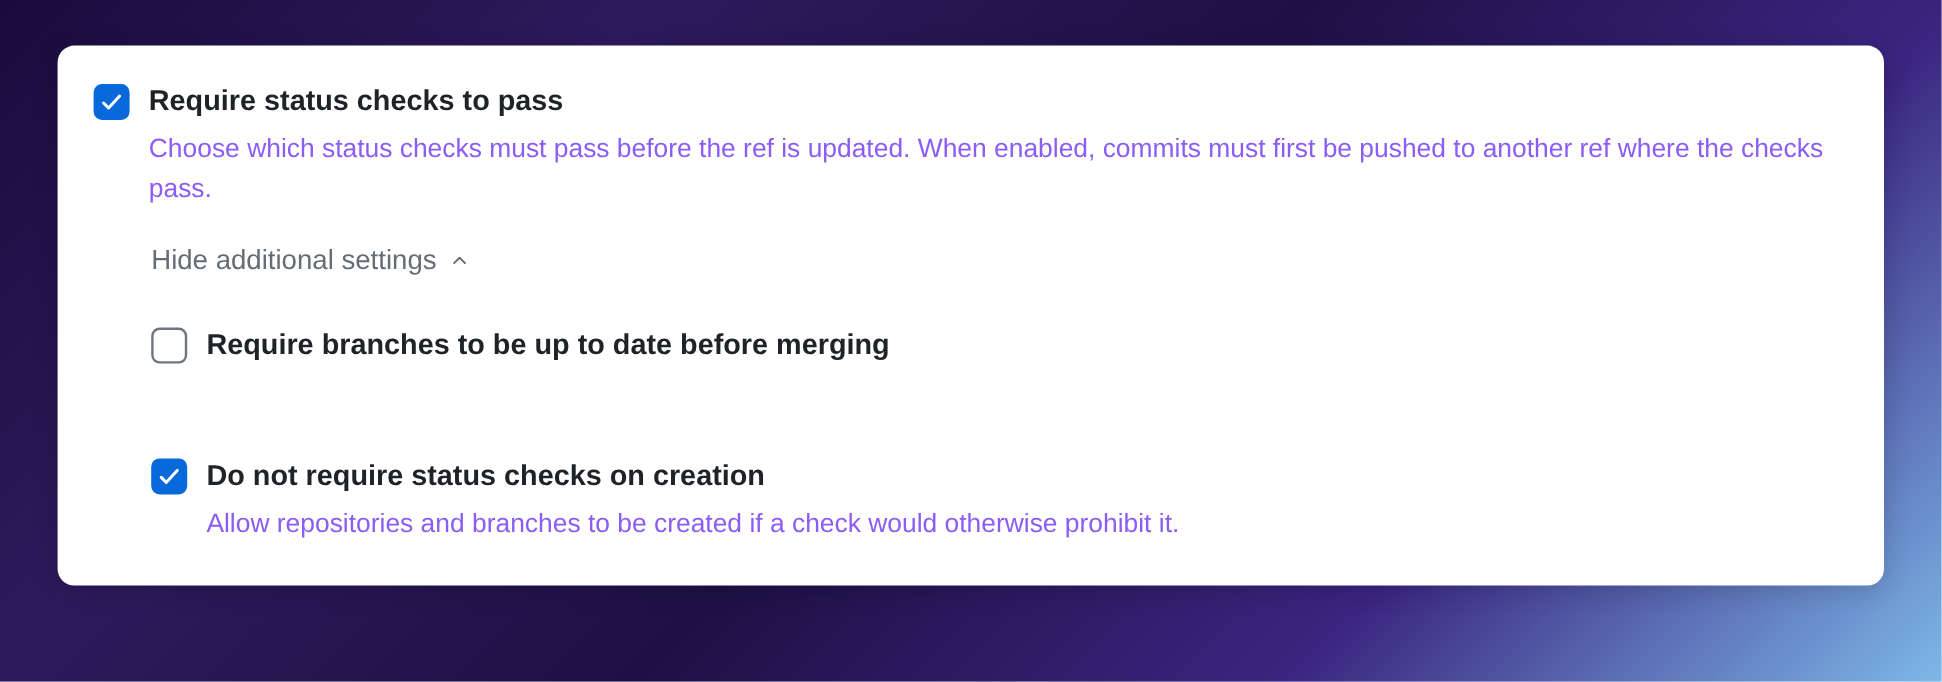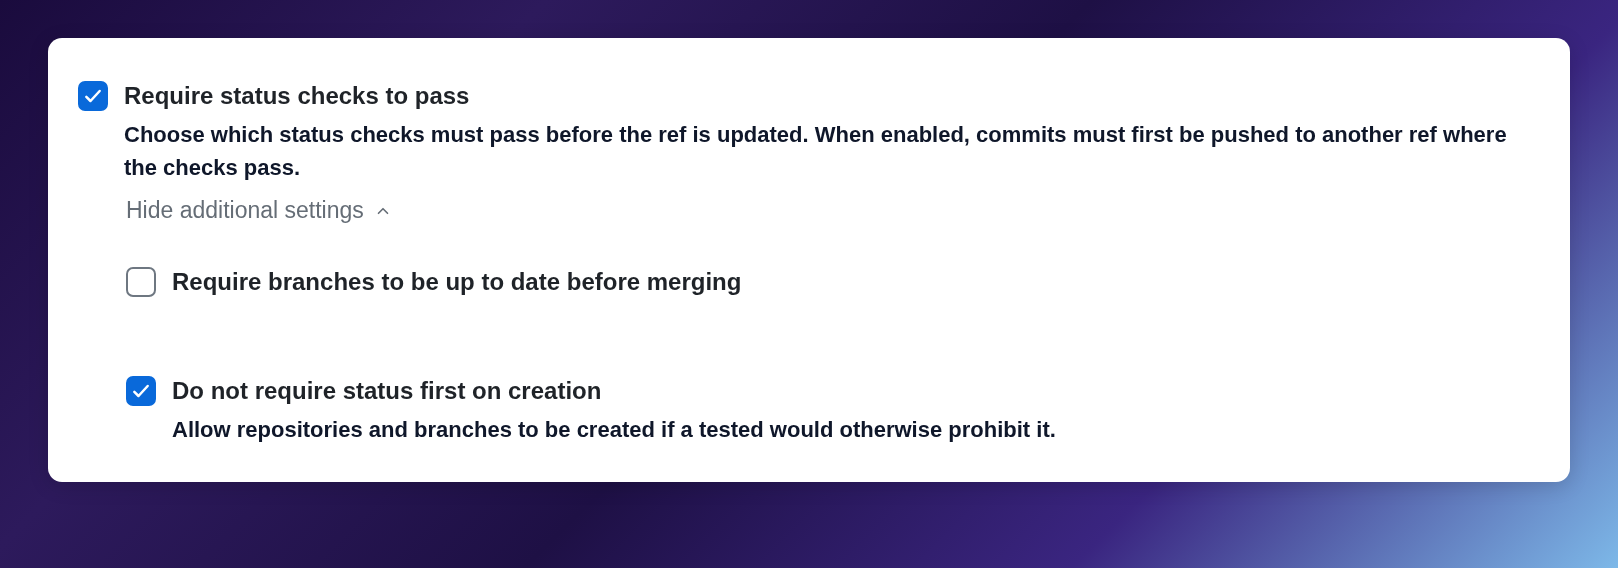--- a/index.html
+++ b/index.html
@@ -15,21 +15,21 @@
       display: flex;
       align-items: flex-start;
       justify-content: center;
     }
     .card {
       background: #ffffff;
       border-radius: 14px;
       box-shadow: 0 4px 20px rgba(0,0,0,0.15);
       width: 100%;
       max-width: 1522px;
-      padding: 42px 30px 36px 30px;
+      padding: 31px 30px 36px 30px;
     }
     .setting-row {
       display: flex;
       align-items: flex-start;
       gap: 16px;
     }
     .nested {
       margin-left: 48px;
       margin-top: 42px;
     }
@@ -66,27 +66,27 @@
     }
     .title {
       font-size: 24px;
       font-weight: 600;
       color: #1f2328;
       line-height: 1.35;
       margin-bottom: 6px;
     }
     .description {
       font-size: 22px;
-      font-weight: 700;
-      color: #0f172a;
+      font-weight: 400;
+      color: #8b5cf6;
       line-height: 1.5;
     }
     .toggle-row {
       margin-left: 48px;
-      margin-top: 13px;
+      margin-top: 30px;
       margin-bottom: 26px;
       display: flex;
       align-items: center;
       gap: 10px;
       cursor: pointer;
     }
     .toggle-label {
       font-size: 23px;
       font-weight: 400;
       color: #656d76;
@@ -137,18 +137,18 @@
 
   <div class="spacer"></div>
 
   <div class="setting-row nested">
     <div class="checkbox checked">
       <svg viewBox="0 0 24 24">
           <polyline points="4 13 9 18 20 6"></polyline>
         </svg>
     </div>
     <div class="content">
-      <div class="title">Do not require status first on creation</div>
-      <div class="description">Allow repositories and branches to be created if a tested would otherwise prohibit it.</div>
+      <div class="title">Do not require status checks on creation</div>
+      <div class="description">Allow repositories and branches to be created if a check would otherwise prohibit it.</div>
     </div>
   </div>
 
 </div>
 
 </body></html>

